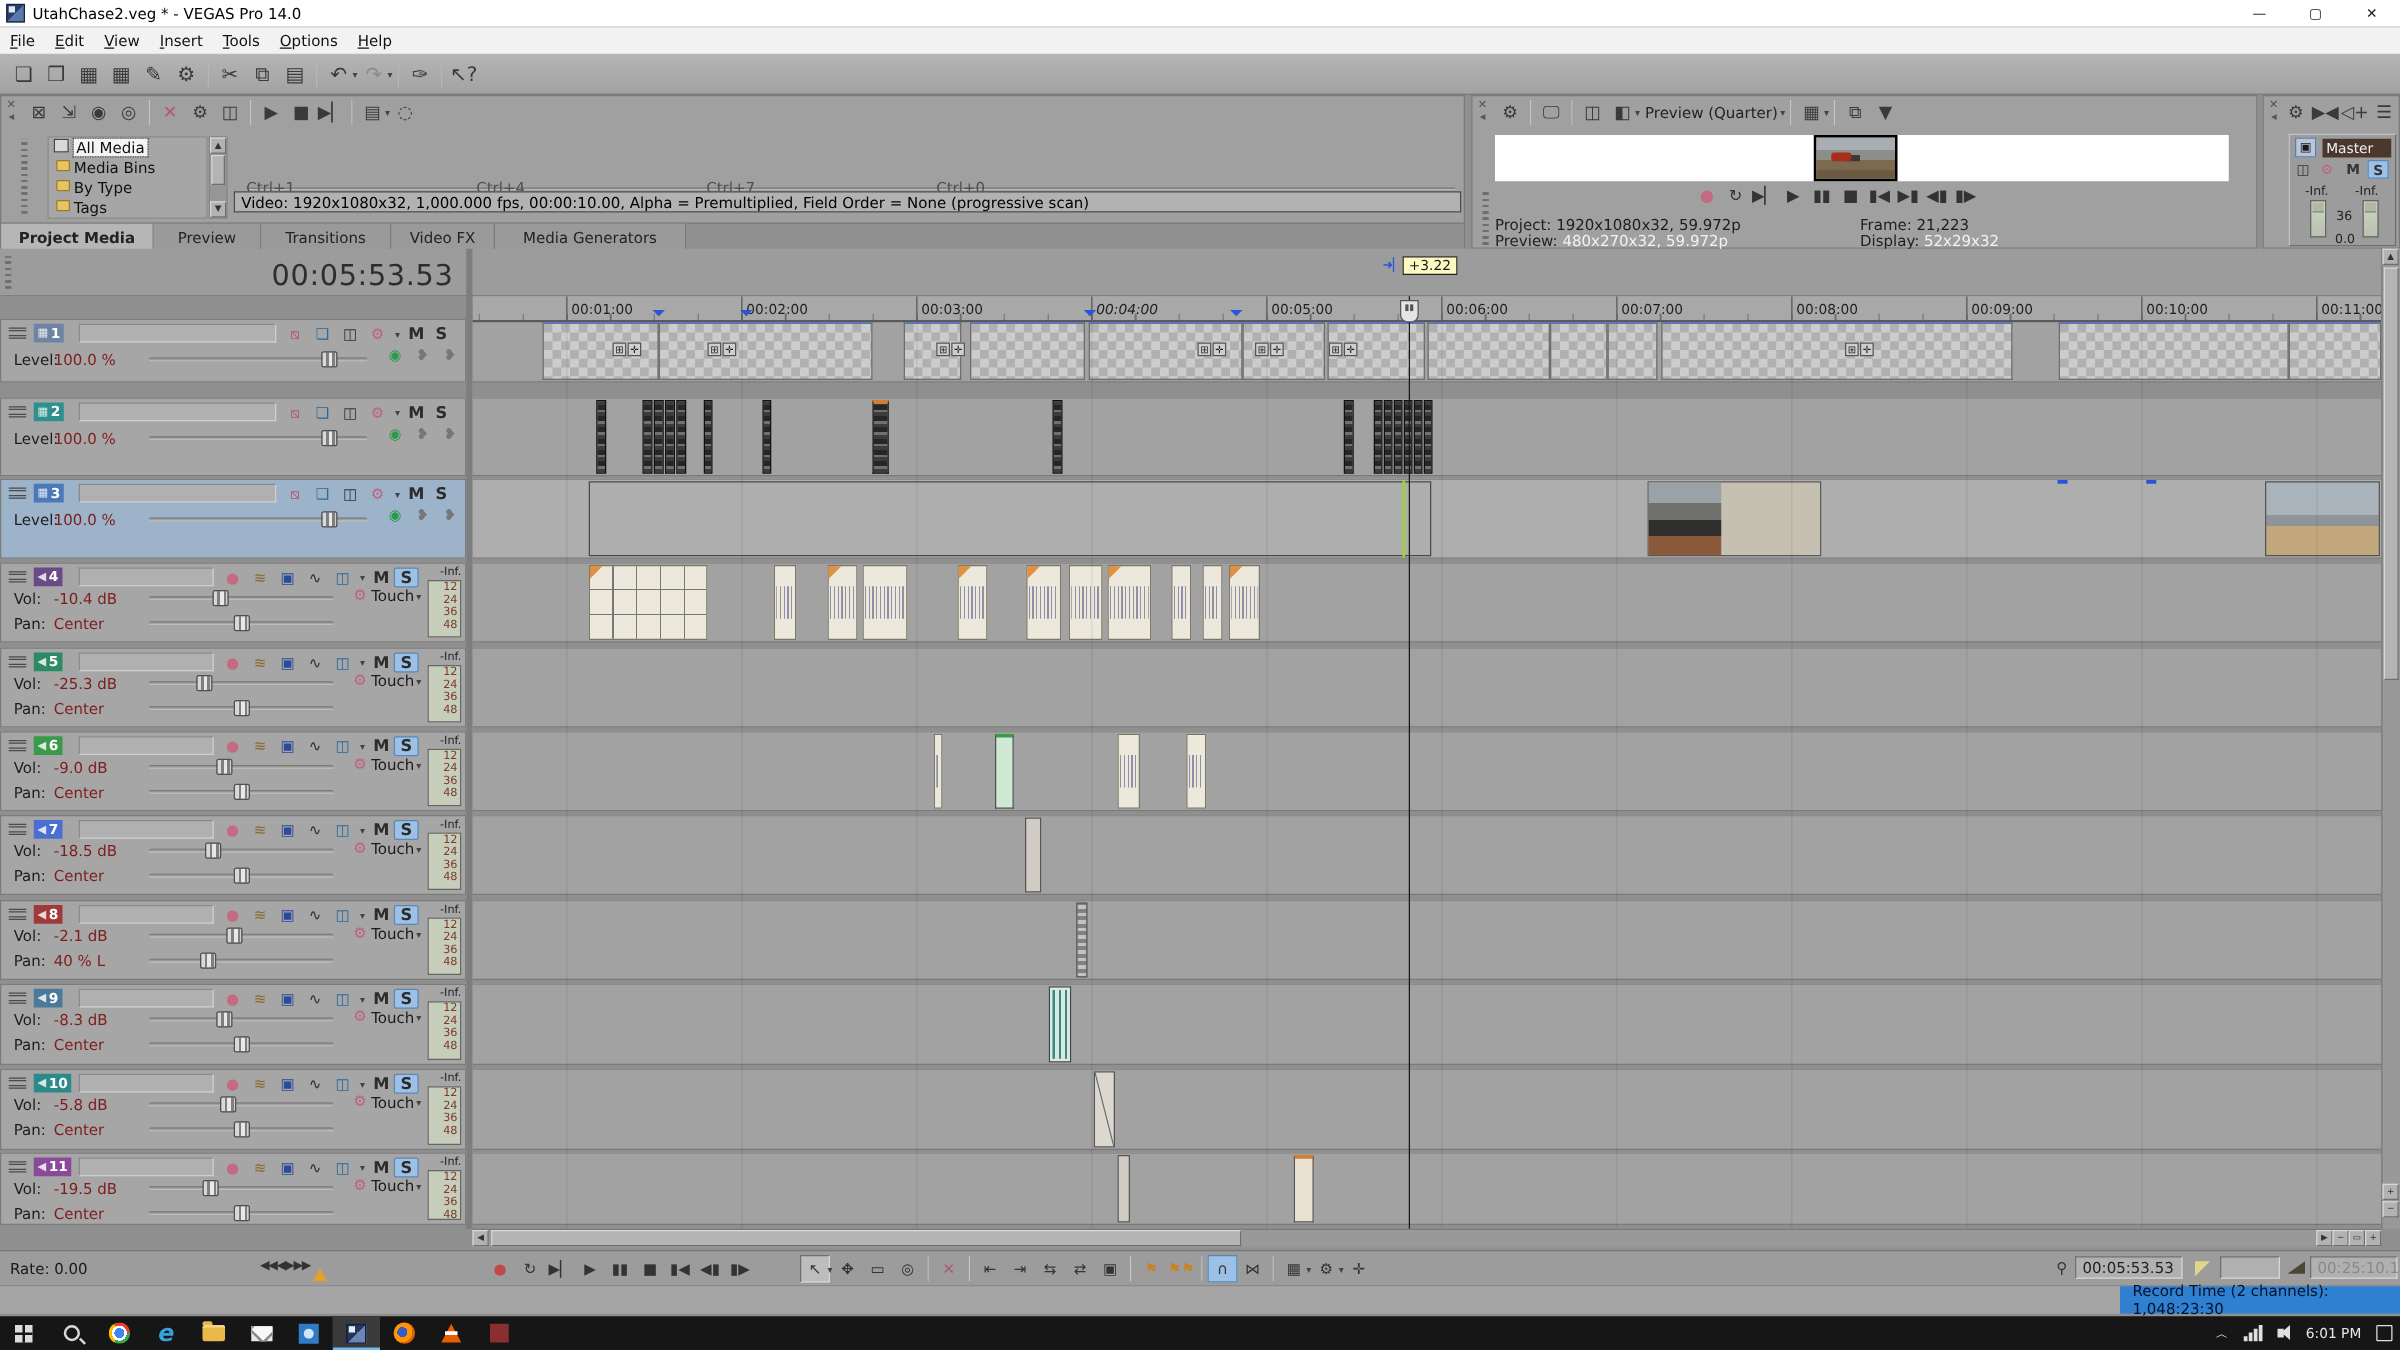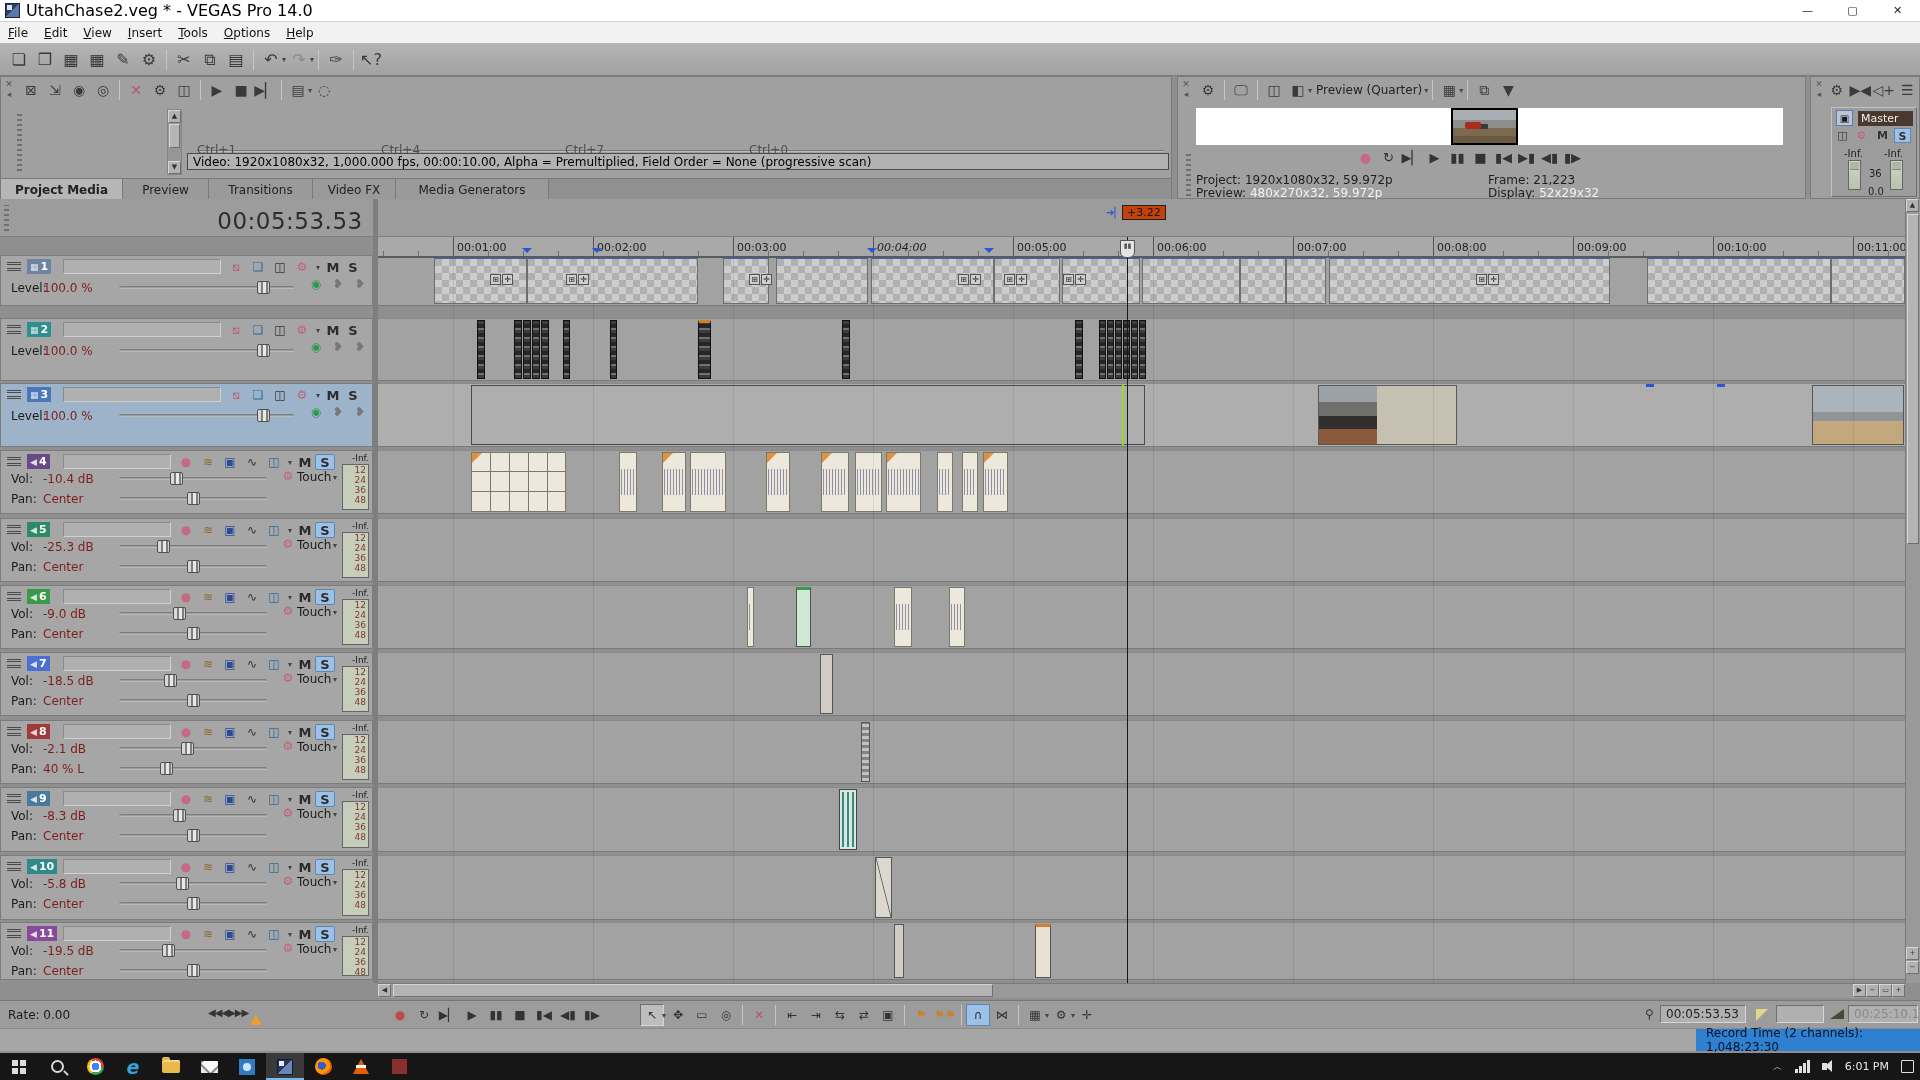--- a/index.html
+++ b/index.html
@@ -2,21 +2,21 @@
 <html><head>
 <meta charset="utf-8">
 <style>
   *{margin:0;padding:0;box-sizing:border-box;}
   html,body{width:1920px;height:1080px;overflow:hidden;}
   body{font-family:"DejaVu Sans","Liberation Sans",sans-serif;background:#8f8f8f;position:relative;font-size:12px;color:#1a1a1a;-webkit-font-smoothing:antialiased;}
   
   #titlebar{position:absolute;left:0;top:0;width:1920px;height:22px;background:#ffffff;display:flex;align-items:center;border-bottom:1px solid #d0d0d0;}
   .app-ico{width:15px;height:15px;margin:0 6px 0 5px;background:linear-gradient(135deg,#2a3f66 0 50%,#5b79a8 50% 100%);box-shadow:inset 0 0 0 1px #16233d;position:relative;}
   .app-ico::after{content:"";position:absolute;left:2px;top:2px;width:5px;height:5px;background:#dfe7f4;}
-  #titlebar .t-title{font-size:16px;color:#000;}
+  #titlebar .t-title{font-size:12px;color:#000;}
   #winbtns{margin-left:auto;display:flex;height:100%;}
   .winbtn{width:45px;height:100%;display:flex;align-items:center;justify-content:center;font-size:11px;color:#222;}
   #menubar{position:absolute;left:0;top:22px;width:1920px;height:22px;background:#f2f2f2;display:flex;align-items:center;border-bottom:1px solid #b8b8b8;}
   .menu-item{padding:3px 8px;font-size:12px;color:#111;}
   #toolbar{position:absolute;left:0;top:44px;width:1920px;height:32px;background:linear-gradient(#b4b4b4,#a2a2a2);border-bottom:1px solid #7c7c7c;display:flex;align-items:center;padding-left:6px;}
   .tb-ico{width:26px;height:24px;display:flex;align-items:center;justify-content:center;font-size:16px;color:#3a3a3a;}
   .tb-ico.dis{color:#8a8a8a;}
   .tb-sep{width:1px;height:20px;background:#7e7e7e;border-right:1px solid #c6c6c6;margin:0 4px;}
   .dd{font-size:8px;color:#444;margin-left:-2px;align-self:center;}
   
@@ -107,21 +107,21 @@
   .ev.teal::after{content:"";position:absolute;inset:2px;background:repeating-linear-gradient(90deg,#3a8a7a 0 2px,transparent 2px 5px);}
   .ev.curve{background:#dcd8d0;border:1px solid #555;}
   .ev.curve::after{content:"";position:absolute;inset:0;background:linear-gradient(to top right,transparent 47%,#566 50%,transparent 53%);}
   .ev.plain{background:#d0ccc4;border:1px solid #555;}
   .ev.orangetop{background:#e8e0d0;border:1px solid #555;border-top:3px solid #d08030;}
   .pairico{position:absolute;display:flex;gap:1px;z-index:3;}
   .pairico span{width:11px;height:11px;background:#cfcfcf;border:1px solid #555;font-size:8px;line-height:9px;text-align:center;color:#222;}
   .bluedash{position:absolute;height:3px;width:8px;background:#2a55d8;z-index:4;}
   .bluetri{position:absolute;width:0;height:0;border:5px solid transparent;border-top-color:#2a55d8;z-index:4;}
   #playhead{position:absolute;left:1127px;top:237px;width:1px;height:746px;background:#181818;z-index:8;}
-  #cursor-tip{position:absolute;left:1122px;top:205px;height:15px;background:#c2410c;border:1px solid #222;font-size:11px;padding:0 4px;z-index:9;}
+  #cursor-tip{position:absolute;left:1122px;top:205px;height:15px;background:#fef9c3;border:1px solid #222;font-size:11px;padding:0 4px;z-index:9;}
   #cursor-arrow{position:absolute;left:1106px;top:207px;color:#2a55d8;font-size:10px;z-index:9;}
   #marker-tab{position:absolute;left:1120px;top:240px;width:15px;height:18px;background:#e4e4e4;border:1px solid #555;border-radius:0 0 6px 6px;z-index:9;font-size:7px;text-align:center;color:#555;line-height:10px;}
   .minute-grid{position:absolute;top:0;bottom:0;width:1px;background:rgba(0,0,0,.08);}
   
   #vscroll{position:absolute;right:0;top:199px;width:15px;height:784px;background:#999;border-left:1px solid #7a7a7a;}
   #hscroll{position:absolute;left:378px;top:983px;width:1527px;height:15px;background:#999;border-top:1px solid #7a7a7a;display:flex;}
   .sb-thumb{background:#b4b4b4;border:1px solid;border-color:#d6d6d6 #6f6f6f #6f6f6f #d6d6d6;}
   
   #transportbar{position:absolute;left:0;top:1000px;width:1920px;height:28px;background:#9c9c9c;border-top:1px solid #777;}
   .tr-btn{width:24px;height:22px;display:flex;align-items:center;justify-content:center;font-size:12px;color:#333;}
@@ -215,20 +215,38 @@
       <span class="tb-ico">◫</span>
       <span class="tb-sep"></span>
       <span class="tb-ico">▶</span>
       <span class="tb-ico">■</span>
       <span class="tb-ico">▶▏</span>
       <span class="tb-sep"></span>
       <span class="tb-ico">▤</span>
       <span class="dd">▾</span>
       <span class="tb-ico">◌</span>
     </div>
+  <div id="tree">
+      <div class="tree-row sel">
+        <span class="films"></span>
+        <span class="lab">All Media</span>
+      </div>
+      <div class="tree-row">
+        <span class="fold"></span>
+        <span class="lab">Media Bins</span>
+      </div>
+      <div class="tree-row">
+        <span class="fold"></span>
+        <span class="lab">By Type</span>
+      </div>
+      <div class="tree-row">
+        <span class="fold"></span>
+        <span class="lab">Tags</span>
+      </div>
+    </div>
   <div id="treescroll">
     <div class="sb-btn">▲</div>
     <div class="sb-thumb" style="height:24px;margin:1px"></div>
     <div class="sb-btn" style="position:absolute;bottom:0">▼</div>
   </div>
   <div id="taghr"></div>
   <div id="hints">
       <span class="hint" style="left: 196px;">Ctrl+1</span>
       <span class="hint" style="left: 380px; text-decoration: underline;">Ctrl+4</span>
       <span class="hint" style="left: 564px;">Ctrl+7</span>

